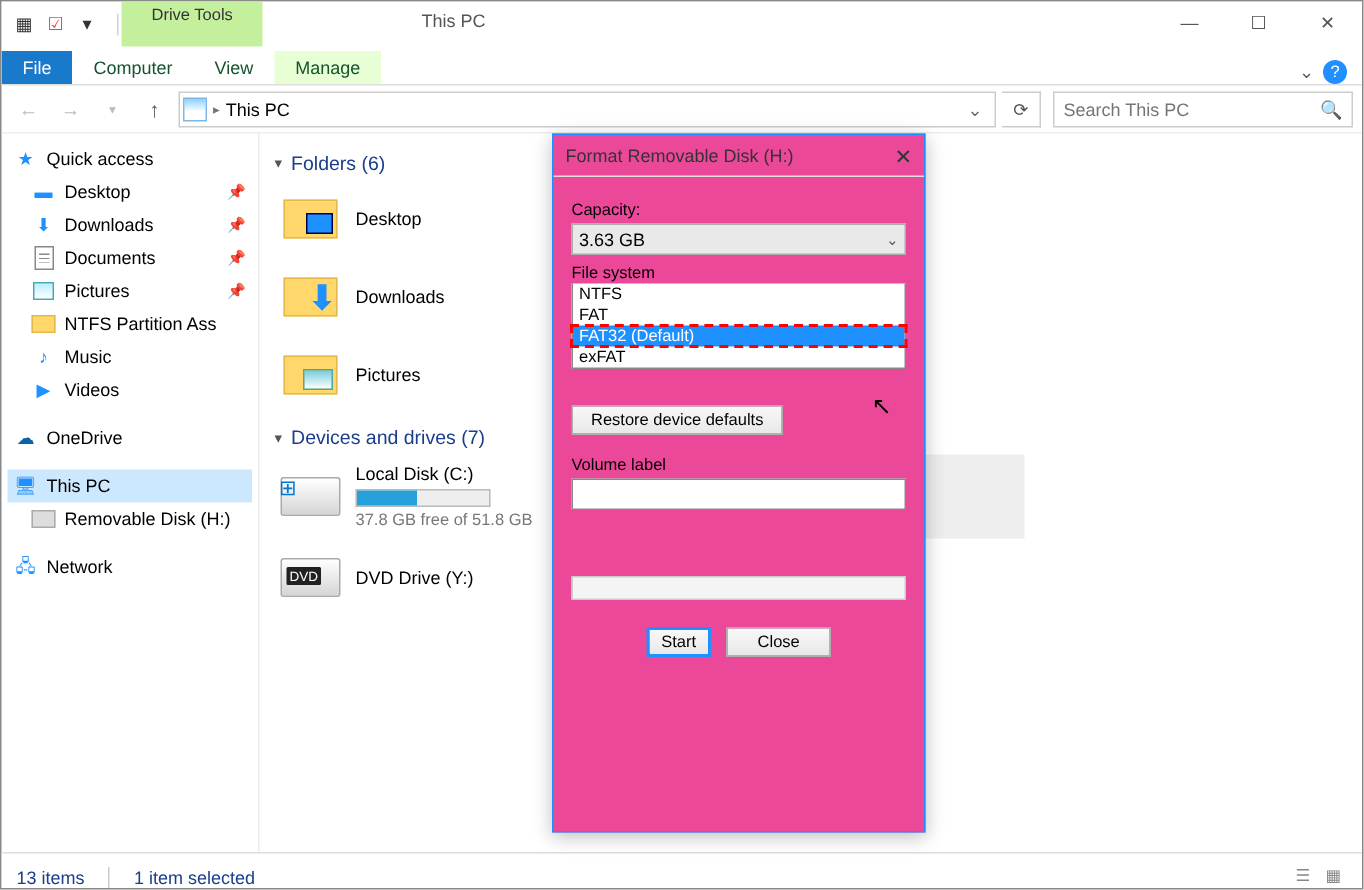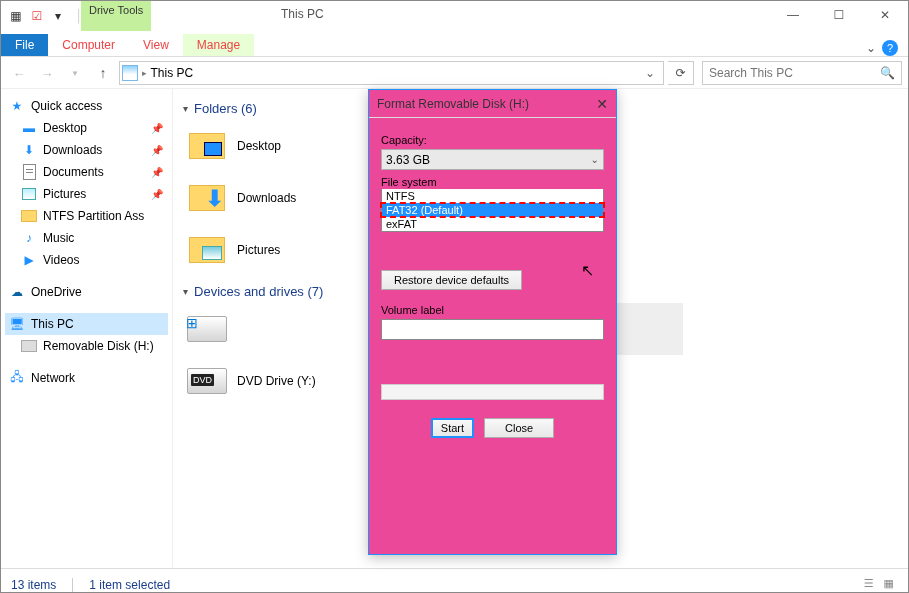--- a/index.html
+++ b/index.html
@@ -1,28 +1,28 @@
 <!DOCTYPE html>
 <html><head>
 <meta charset="utf-8">
 <style>
 *{box-sizing:border-box;margin:0;padding:0;font-family:"Segoe UI",Tahoma,sans-serif;font-size:12px}
 body{background:#fff;width:909px;height:593px;position:relative;overflow:hidden;border:1px solid #888}
 .titlebar{height:30px;display:flex;align-items:center;background:#fff;position:relative}
 .qat{display:flex;gap:3px;padding:3px 6px;align-items:center}
 .qat-ico{width:18px;height:18px;display:inline-flex;align-items:center;justify-content:center;font-size:12px;color:#333}
 .ribbon-tab-group{display:flex;align-items:flex-end;padding-left:80px;height:30px;position:absolute;left:0;bottom:0}
-.ctx-group{background:#c4f09e;padding:2px 8px;font-size:11px;height:30px;display:flex;flex-direction:column;align-items:center;justify-content:space-between}
+.ctx-group{background:#c4f09e;padding:2px 20px;font-size:11px;height:30px;display:flex;flex-direction:column;align-items:center;justify-content:space-between}
 .ctx-group .t{font-size:11px;color:#333;padding-top:1px}
 .title-text{position:absolute;left:280px;top:6px;font-size:12px;color:#555}
 .winbtns{position:absolute;right:0;top:0;display:flex}
 .winbtn{width:46px;height:28px;display:flex;align-items:center;justify-content:center;color:#555;font-size:12px}
 .ribbon{height:26px;display:flex;align-items:flex-end;background:#fff;border-bottom:1px solid #ddd}
 .file-tab{background:#1979ca;color:#fff;padding:4px 14px;display:flex;align-items:center;font-size:12px}
-.tab{padding:4px 14px;color:#ef4444;display:flex;align-items:center}
+.tab{padding:4px 14px;color:#14532d;display:flex;align-items:center}
 .tab.ctx{background:#e8ffd6}
 .ribbon-right{margin-left:auto;display:flex;align-items:center;gap:6px;padding-right:10px}
 .help-ico{width:16px;height:16px;border-radius:50%;background:#1e90ff;color:#fff;display:flex;align-items:center;justify-content:center;font-size:11px}
 .chev{color:#555}
 
 .nav{height:32px;display:flex;align-items:center;padding:3px 6px;gap:4px;border-bottom:1px solid #eee}
 .nav-arrow{width:24px;height:24px;display:flex;align-items:center;justify-content:center;color:#bbb;font-size:13px}
 .nav-arrow.en{color:#555}
 .up-ico{color:#555;font-size:14px}
 .addr{flex:1;border:1px solid #ccc;height:24px;display:flex;align-items:center;padding:0 2px;gap:4px;position:relative}
@@ -256,20 +256,27 @@
     </div>
 
     <div class="grp-hdr">Devices and drives (7)</div>
     <div class="items">
       <div class="fitem">
         <div class="fico">
             <div class="drive-ico">
               <span class="win">⊞</span>
             </div>
           </div>
+        <div class="flabel">
+          <span>Local Disk (C:)</span>
+          <div class="capacity-bar">
+              <div class="fill" style="width:46%"></div>
+            </div>
+          <span class="sub">37.8 GB free of 51.8 GB</span>
+        </div>
       </div>
       <div class="fitem" style="width:280px;background:#eee"></div>
     </div>
     <div class="items">
       <div class="fitem">
         <div class="fico">
             <div class="drive-ico dvd"></div>
           </div>
         <div class="flabel">
             <span>DVD Drive (Y:)</span>
@@ -318,18 +325,19 @@
     <div class="progress"></div>
 
     <div class="dlg-footer">
       <button class="dlg-btn primary">Start</button>
       <button class="dlg-btn" style="padding:3px 20px">Close</button>
     </div>
   </div>
 
   <div class="dropdown">
     <div class="opt">NTFS</div>
+    <div class="opt">FAT</div>
     <div class="opt hl">FAT32 (Default)</div>
     <div class="opt">exFAT</div>
   </div>
 </div>
 
 <div class="cursor">↖</div>
 
 </body></html>

